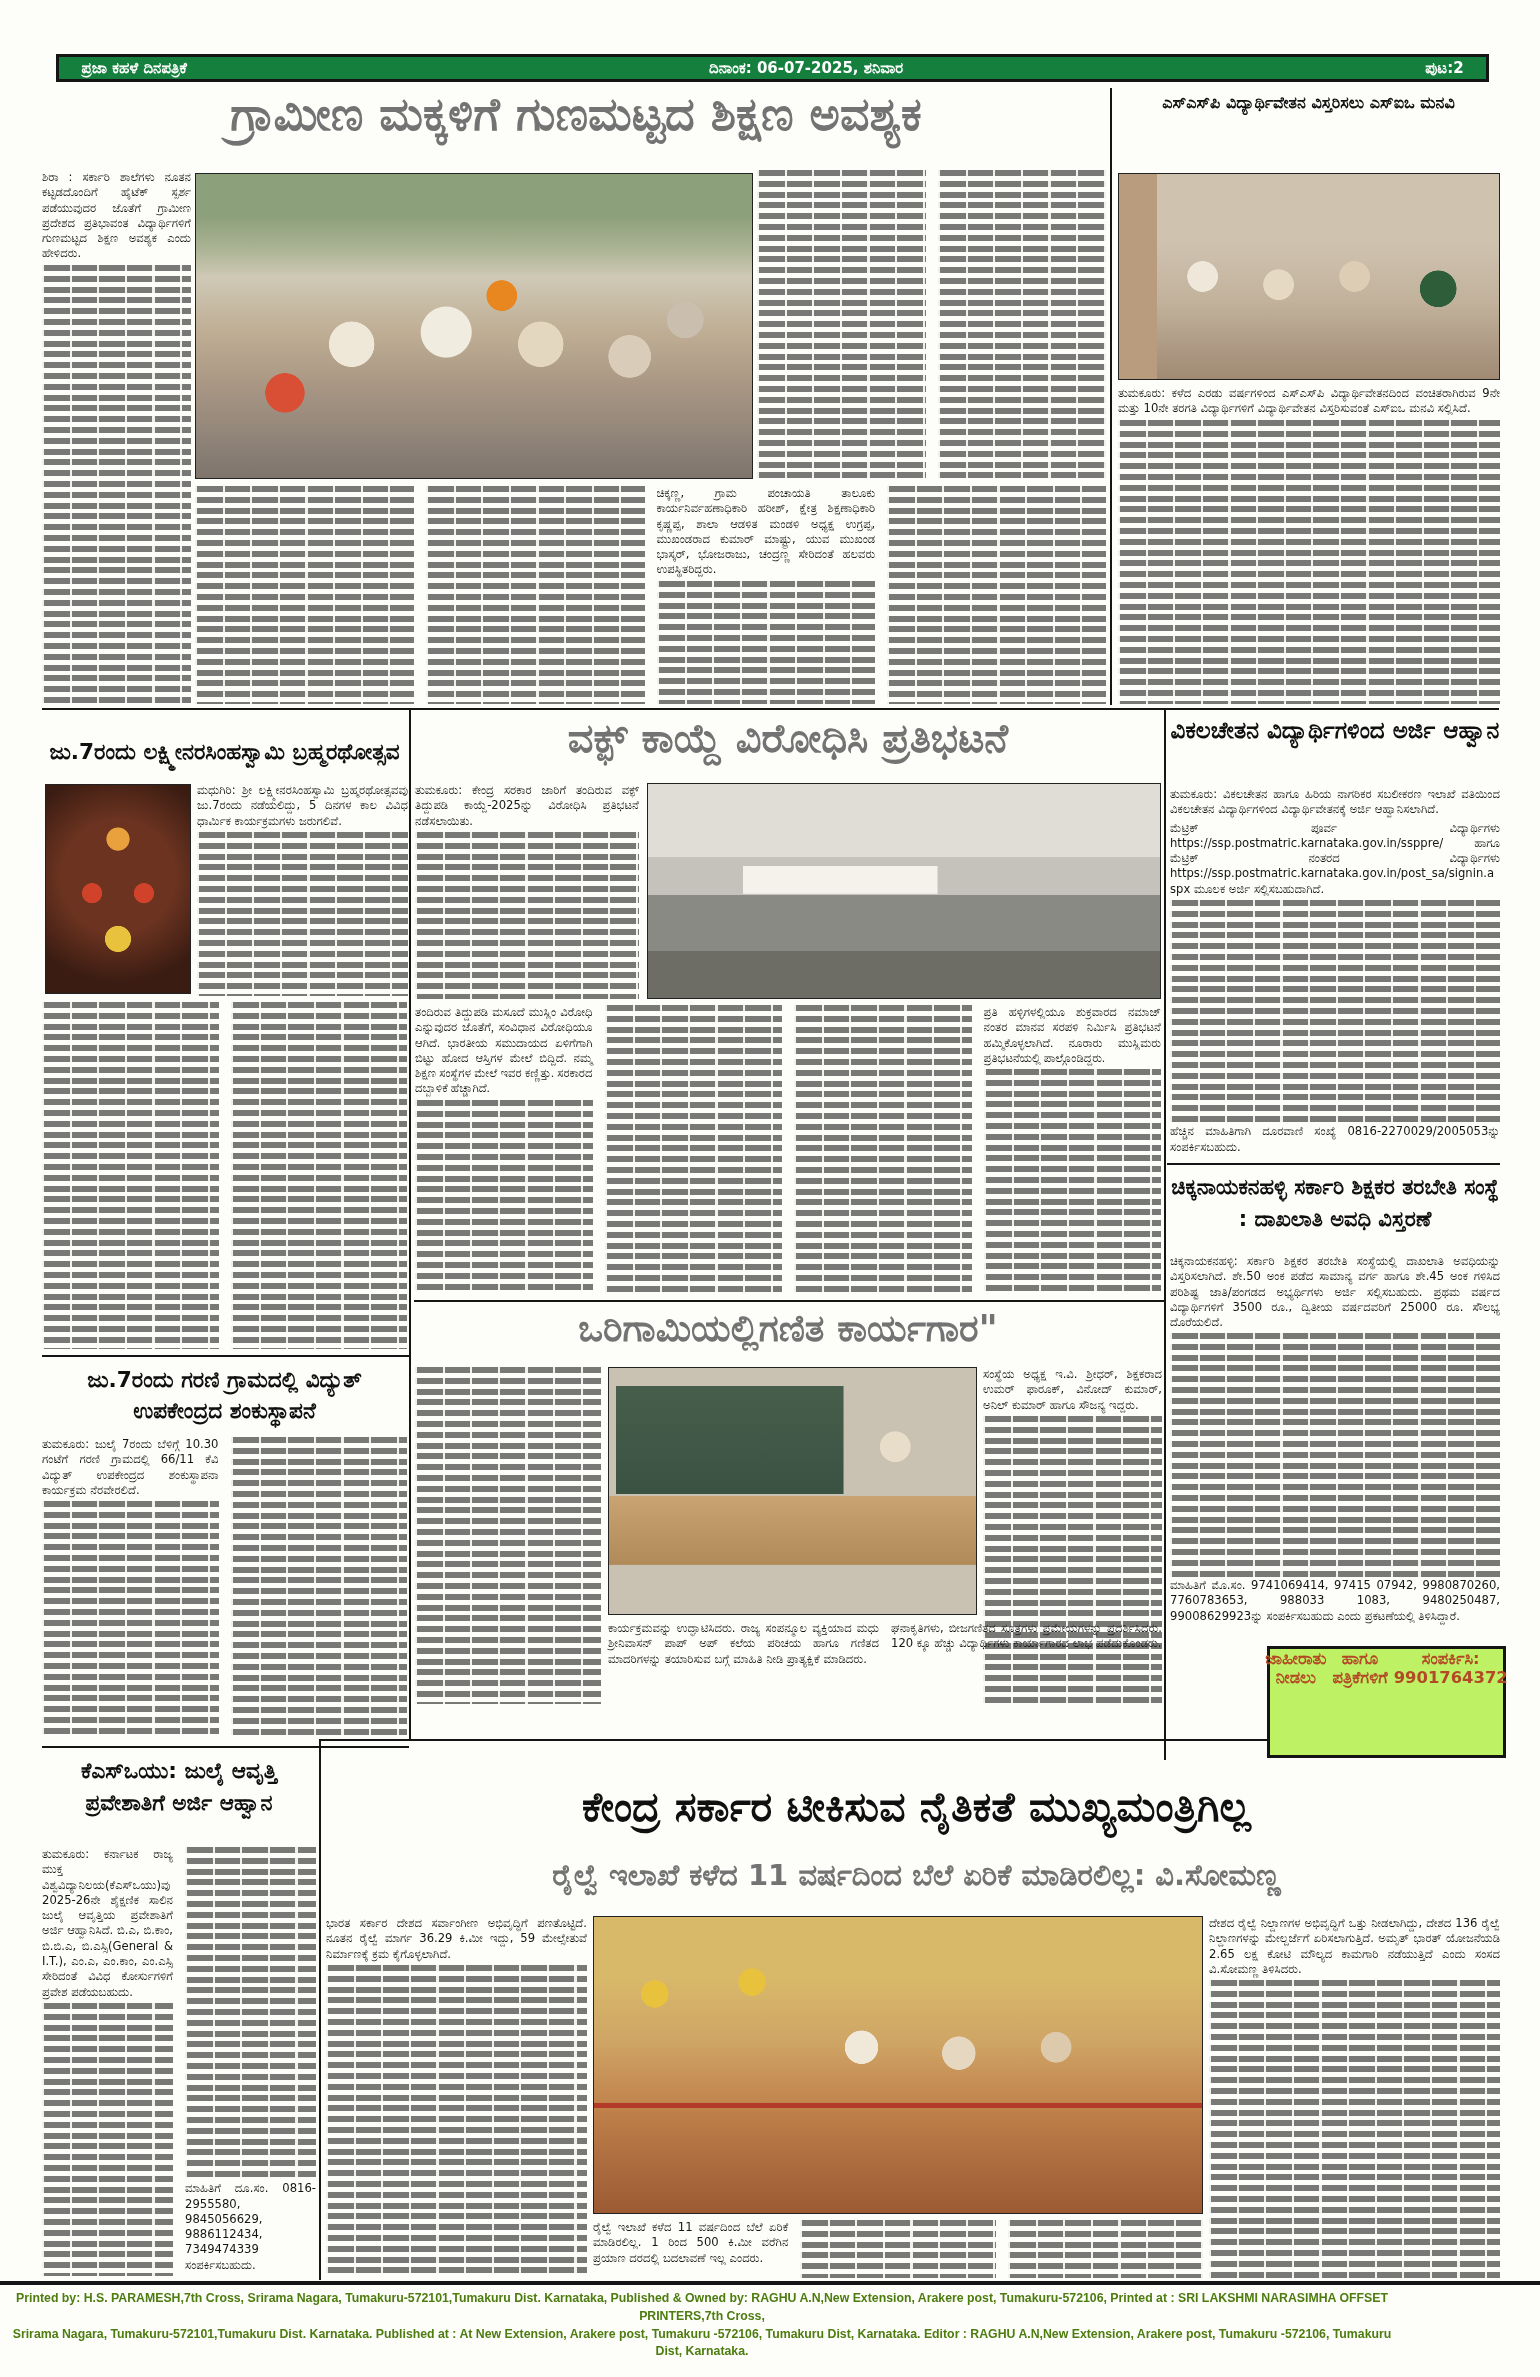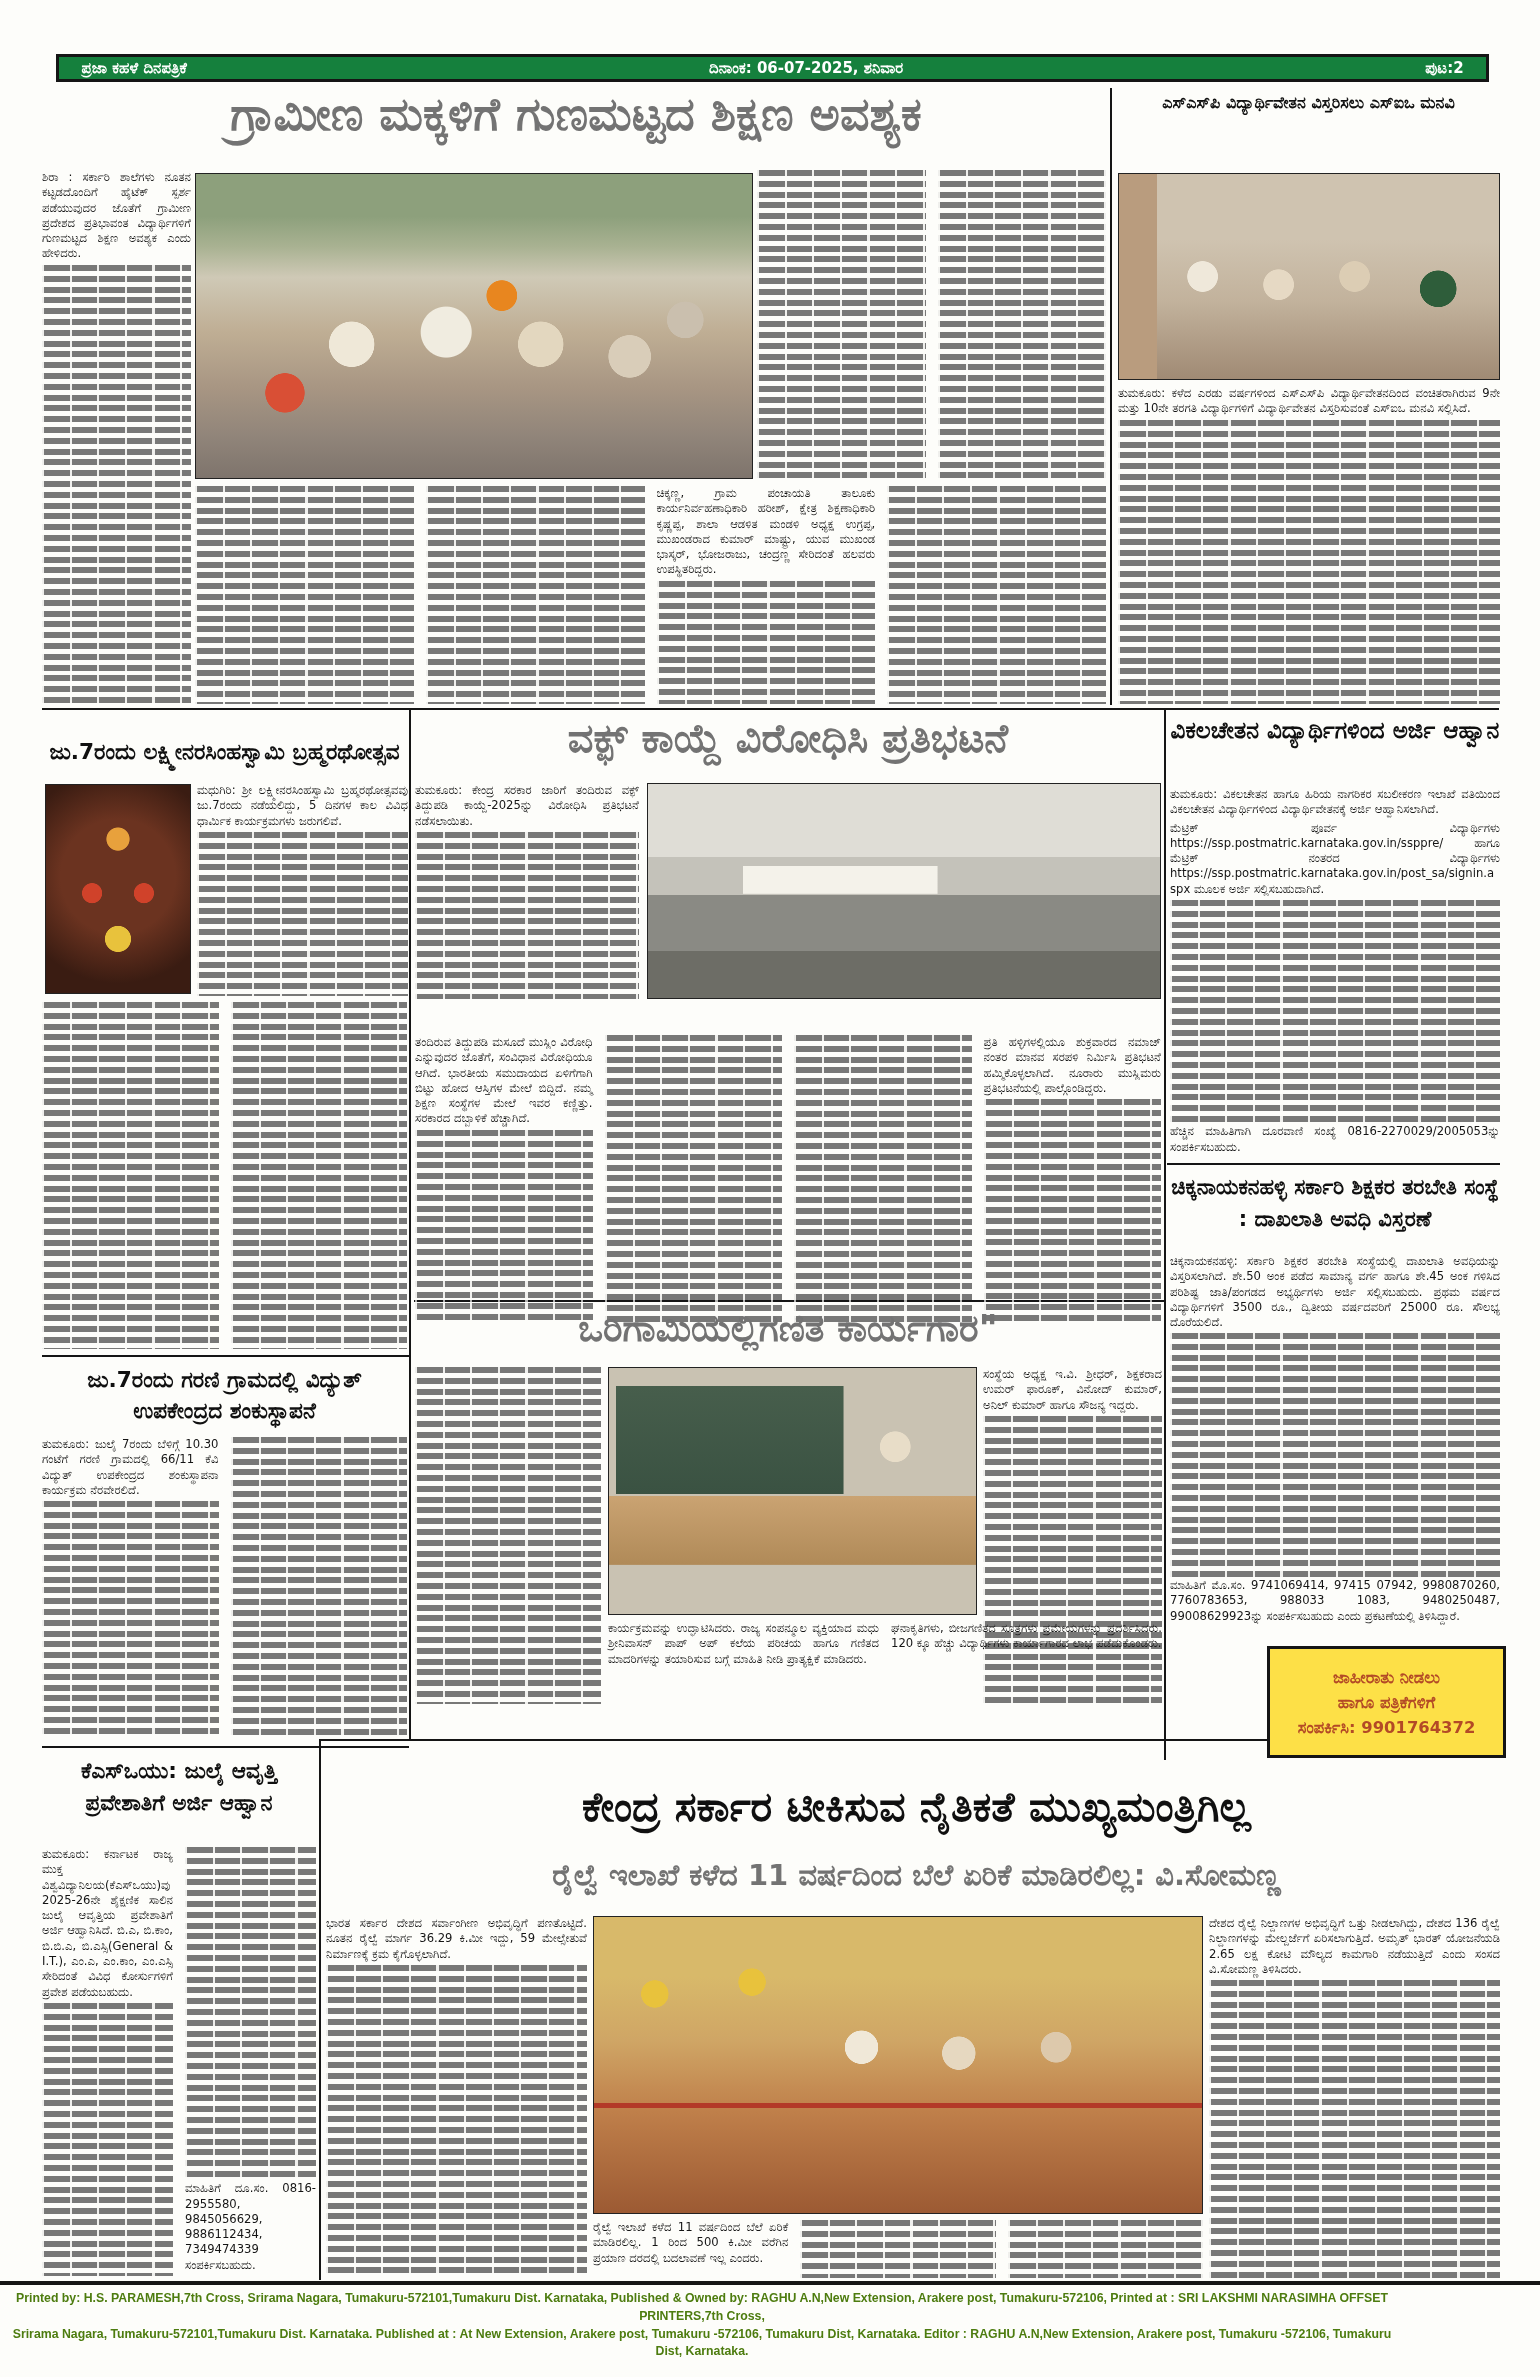--- a/index.html
+++ b/index.html
@@ -61,22 +61,22 @@
     #c9c2b2;}
   .ph6{background:
     radial-gradient(circle at 10% 26%, #e8c23c 0 13.4px, transparent 14px),
     radial-gradient(circle at 26% 22%, #e8c23c 0 13.4px, transparent 14px),
     radial-gradient(circle at 44% 44%, #f0e8d8 0 16.4px, transparent 17px),
     radial-gradient(circle at 60% 46%, #e6d8c0 0 16.4px, transparent 17px),
     radial-gradient(circle at 76% 44%, #ddc9ac 0 15px, transparent 15.7px),
     linear-gradient(#b33a28,#b33a28) 0 64%/100% 5.2px no-repeat,
     linear-gradient(#d8b96a 0 20%, #cfa565 42%, #bf7f4a 66%, #9c5a33 100%);}
   
-  #adbox{left:1267px;top:1646px;width:233px;height:106px;border:3px solid #151515;background:#fde047;
-         display:flex;flex-direction:column;justify-content:center;gap:6px;text-align:center;}
+  #adbox{left:1267px;top:1646px;width:233px;height:106px;border:3px solid #151515;background:#bef264;
+         display:flex;flex-direction:row;justify-content:center;gap:6px;text-align:center;}
   #adbox span{color:#b34a26;font-weight:bold;font-size:16.4px;}
   
   #footer{left:0;top:2290px;width:1404px;text-align:center;font-family:"Liberation Sans",sans-serif;
           font-size:12.3px;font-weight:bold;line-height:1.45;color:#4d7c0f;}
 </style>
 </head>
 <body>
 
 <div id="page">
 
@@ -186,21 +186,21 @@
 
   <div class="abs hl red" style="left:415px;top:716px;width:746px;font-size:40px;">ವಕ್ಫ್ ಕಾಯ್ದೆ ವಿರೋಧಿಸಿ ಪ್ರತಿಭಟನೆ</div>
 
   <div class="abs tcol" style="left:415px;top:783px;width:224px;height:216px;">
     <p class="lead">ತುಮಕೂರು: ಕೇಂದ್ರ ಸರಕಾರ ಜಾರಿಗೆ ತಂದಿರುವ ವಕ್ಫ್ ತಿದ್ದುಪಡಿ ಕಾಯ್ದೆ-2025ನ್ನು ವಿರೋಧಿಸಿ ಪ್ರತಿಭಟನೆ ನಡೆಸಲಾಯಿತು.</p>
     <div class="fill"></div>
   </div>
 
   <div class="abs photo ph4" style="left:647px;top:783px;width:514px;height:216px;"></div>
 
-  <div class="abs cols" style="left:415px;top:1035px;width:746px;height:289px;">
+  <div class="abs cols" style="left:415px;top:1005px;width:746px;height:289px;font-family:Liberation Serif, serif;">
     <div class="tcol">
       <p class="lead">ತಂದಿರುವ ತಿದ್ದುಪಡಿ ಮಸೂದೆ ಮುಸ್ಲಿಂ ವಿರೋಧಿ ಎನ್ನುವುದರ ಜೊತೆಗೆ, ಸಂವಿಧಾನ ವಿರೋಧಿಯೂ ಆಗಿದೆ. ಭಾರತೀಯ ಸಮುದಾಯದ ಏಳಿಗೆಗಾಗಿ ಬಿಟ್ಟು ಹೋದ ಆಸ್ತಿಗಳ ಮೇಲೆ ಬಿದ್ದಿದೆ. ನಮ್ಮ ಶಿಕ್ಷಣ ಸಂಸ್ಥೆಗಳ ಮೇಲೆ ಇವರ ಕಣ್ಣಿತ್ತು. ಸರಕಾರದ ದಬ್ಬಾಳಿಕೆ ಹೆಚ್ಚಾಗಿದೆ.</p>
       <div class="fill"></div>
     </div>
     <div class="tcol">
         <div class="fill"></div>
       </div>
     <div class="tcol">
         <div class="fill"></div>
       </div>

